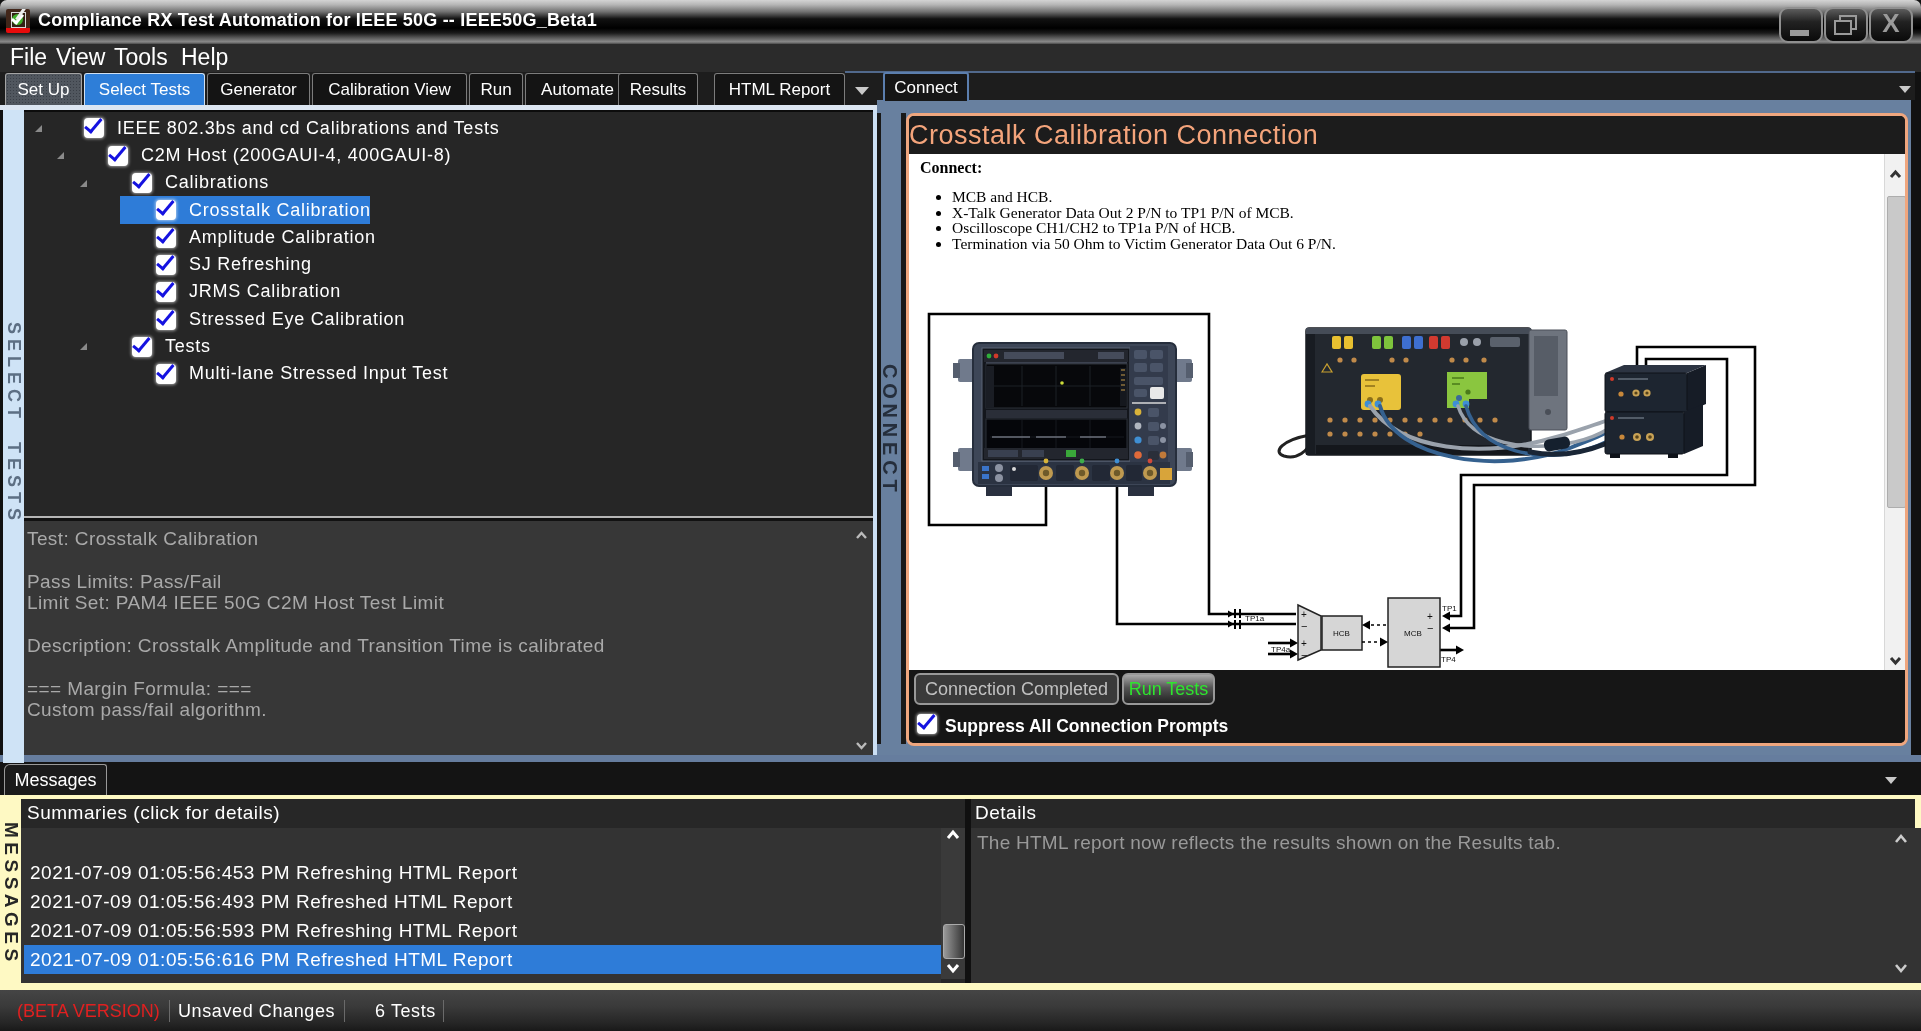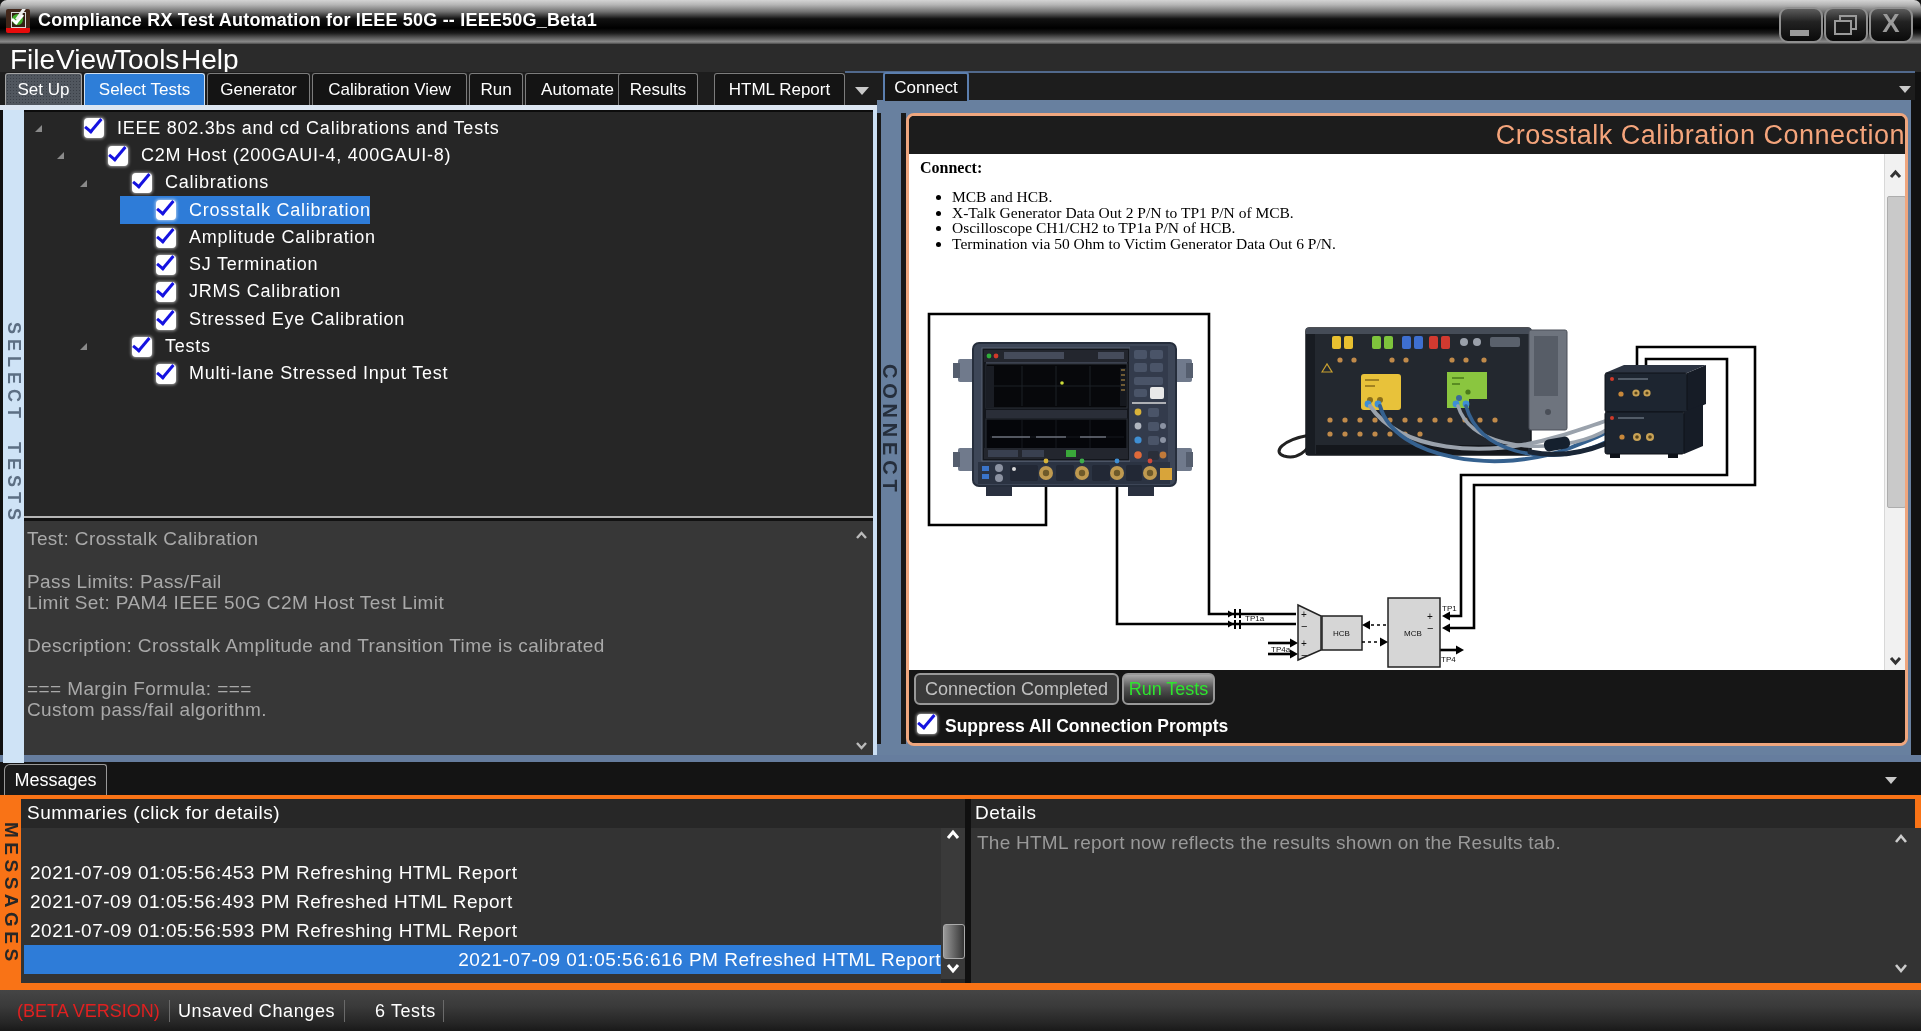--- a/index.html
+++ b/index.html
@@ -6,21 +6,21 @@
   font-family:"Liberation Sans",sans-serif;}
 .abs{position:absolute;}
 
 #titlebar{left:0;top:0;width:1921px;height:44px;
   background:linear-gradient(180deg,#d4d4d4 0%,#b5b5b5 11%,#6f6f6f 27%,#111 43%,#000 64%,#1a1a1a 75%,#5a5a5a 86%,#8a8a8a 95%,#4a4a4a 100%);
   border-radius:7px 7px 0 0;}
 #apptitle{left:38px;top:10px;color:#fff;font-size:18px;font-weight:bold;letter-spacing:.2px;}
 .winbtn{top:7px;width:40px;height:32px;border:2px solid #8f8f8f;border-radius:9px;
   background:linear-gradient(180deg,#5c5c5c 0%,#222 40%,#0a0a0a 100%);}
 
-#menubar{left:0;top:44px;width:1921px;height:28px;background:#2b2b2b;color:#fff;font-size:28px;}
+#menubar{left:0;top:44px;width:1921px;height:28px;background:#2b2b2b;color:#fff;font-size:23px;}
 #menubar span{position:absolute;top:0px;}
 
 .tab{top:73px;height:32px;color:#fff;font-size:17px;line-height:32px;text-align:center;
   background:#141414;border:1px solid #7c7c7c;border-bottom:none;border-radius:3px 3px 0 0;box-sizing:border-box;}
 #understrip{left:0;top:105px;width:877px;height:5px;background:#dce6f2;}
 #sidebar-left{left:3px;top:110px;width:21px;height:653px;background:#cfe3f6;z-index:5;}
 #sidebar-msg{left:2px;top:797px;width:19px;height:187px;background:transparent;}
 
 #tree{left:15px;top:110px;width:858px;height:406px;background:#262626;border-top:2px solid #0c0c0c;box-sizing:border-box;}
 .trow{position:absolute;height:28px;color:#fff;font-size:18px;letter-spacing:0.75px;white-space:nowrap;}
@@ -36,35 +36,35 @@
   color:#a9a9a9;font-size:19px;letter-spacing:0.4px;line-height:21.4px;}
 .chev{position:absolute;width:13px;height:13px;}
 .chev svg{display:block;}
 
 #rightpanel{left:877px;top:71px;width:1034px;height:691px;background:#68809f;}
 #rtabstrip{left:877px;top:71px;width:1038px;height:29px;background:#1d1d1d;border-top:2px solid #51698c;box-sizing:border-box;}
 #connecttab{left:883px;top:72px;width:86px;height:29px;background:#161616;border:2px solid #5b7eae;border-bottom:none;
   border-radius:3px 3px 0 0;color:#fff;font-size:17px;line-height:27px;text-align:center;box-sizing:border-box;}
 #orangepanel{left:906px;top:113px;width:1002px;height:633px;border:3px solid #efa67e;border-radius:8px;
   background:#1b1b1b;box-sizing:border-box;overflow:hidden;}
-#ctitleband{left:0;top:0;width:996px;height:38px;background:#1c1c1c;color:#f4a47b;font-size:27px;letter-spacing:0.5px;text-align:right;line-height:38px;}
+#ctitleband{left:0;top:0;width:996px;height:38px;background:#1c1c1c;color:#f4a47b;font-size:27px;letter-spacing:0.5px;text-align:left;line-height:38px;}
 #whitearea{left:0;top:38px;width:996px;height:516px;background:#fff;}
 #wscroll{left:975px;top:0px;width:21px;height:516px;background:#f1f1f1;border-left:1px solid #d8d8d8;box-sizing:border-box;}
 #wthumb{left:2px;top:42px;width:17px;height:310px;background:#c9c9c9;border:1px solid #adadad;border-radius:2px;}
 .serif{font-family:"Liberation Serif",serif;color:#000;}
 
 #darkband{left:0;top:554px;width:996px;height:76px;background:#161616;}
 .cbtn{position:absolute;top:3px;height:32px;border:2px solid #989898;border-radius:6px;box-sizing:border-box;
   font-size:18px;text-align:center;line-height:28px;}
 
 #msgstrip{left:0;top:755px;width:1921px;height:7px;background:#667d9e;}
 #msgtabrow{left:0;top:762px;width:1921px;height:33px;background:#141414;}
 #msgtab{left:4px;top:764px;width:103px;height:31px;background:#1b1b1b;border:1px solid #999;border-bottom:none;
   border-radius:6px 3px 0 0;color:#fff;font-size:18px;line-height:31px;text-align:center;box-sizing:border-box;}
-#msgpanel{left:0;top:795px;width:1921px;height:222px;background:#f97316;text-align:right;}
+#msgpanel{left:0;top:795px;width:1921px;height:222px;background:#fef9c3;}
 #summaries{left:21px;top:4px;width:944px;height:184px;background:#272727;}
 #sumlist{position:absolute;left:0;top:29px;width:920px;height:155px;background:#333;}
 .mrow{position:absolute;left:9px;box-sizing:border-box;height:29px;line-height:29px;color:#fff;font-size:19px;letter-spacing:0.5px;white-space:nowrap;}
 #msgscroll{left:941px;top:33px;width:24px;height:151px;background:#3a3a3a;}
 #details{left:971px;top:4px;width:944px;height:184px;background:#272727;}
 
 #statusbar{left:0;top:990px;width:1921px;height:41px;
   background:linear-gradient(180deg,#454545 0%,#3a3a3a 40%,#262626 80%,#191919 100%);
   color:#fff;font-size:18px;}
 #statusbar .sep{position:absolute;top:10px;width:1px;height:22px;background:#6a6a6a;}
@@ -394,21 +394,21 @@
 <div class="chk" style="left:93px;top:34px;"></div>
 <div class="trow" style="left:126px;top:33px;">C2M Host (200GAUI-4, 400GAUI-8)</div>
 <div class="tri" style="left:65px;top:68px;"></div>
 <div class="chk" style="left:117px;top:61px;"></div>
 <div class="trow" style="left:150px;top:60px;">Calibrations</div>
 <div class="chk" style="left:141px;top:88px;"></div>
 <div class="trow" style="left:174px;top:88px;">Crosstalk Calibration</div>
 <div class="chk" style="left:141px;top:116px;"></div>
 <div class="trow" style="left:174px;top:115px;">Amplitude Calibration</div>
 <div class="chk" style="left:141px;top:143px;"></div>
-<div class="trow" style="left:174px;top:142px;">SJ Termination</div>
+<div class="trow" style="left:174px;top:142px;">SJ Refreshing</div>
 <div class="chk" style="left:141px;top:170px;"></div>
 <div class="trow" style="left:174px;top:169px;">JRMS Calibration</div>
 <div class="chk" style="left:141px;top:198px;"></div>
 <div class="trow" style="left:174px;top:197px;">Stressed Eye Calibration</div>
 <div class="tri" style="left:65px;top:231px;"></div>
 <div class="chk" style="left:117px;top:225px;"></div>
 <div class="trow" style="left:150px;top:224px;">Tests</div>
 <div class="chk" style="left:141px;top:252px;"></div>
 <div class="trow" style="left:174px;top:251px;">Multi-lane Stressed Input Test</div>
 </div>

